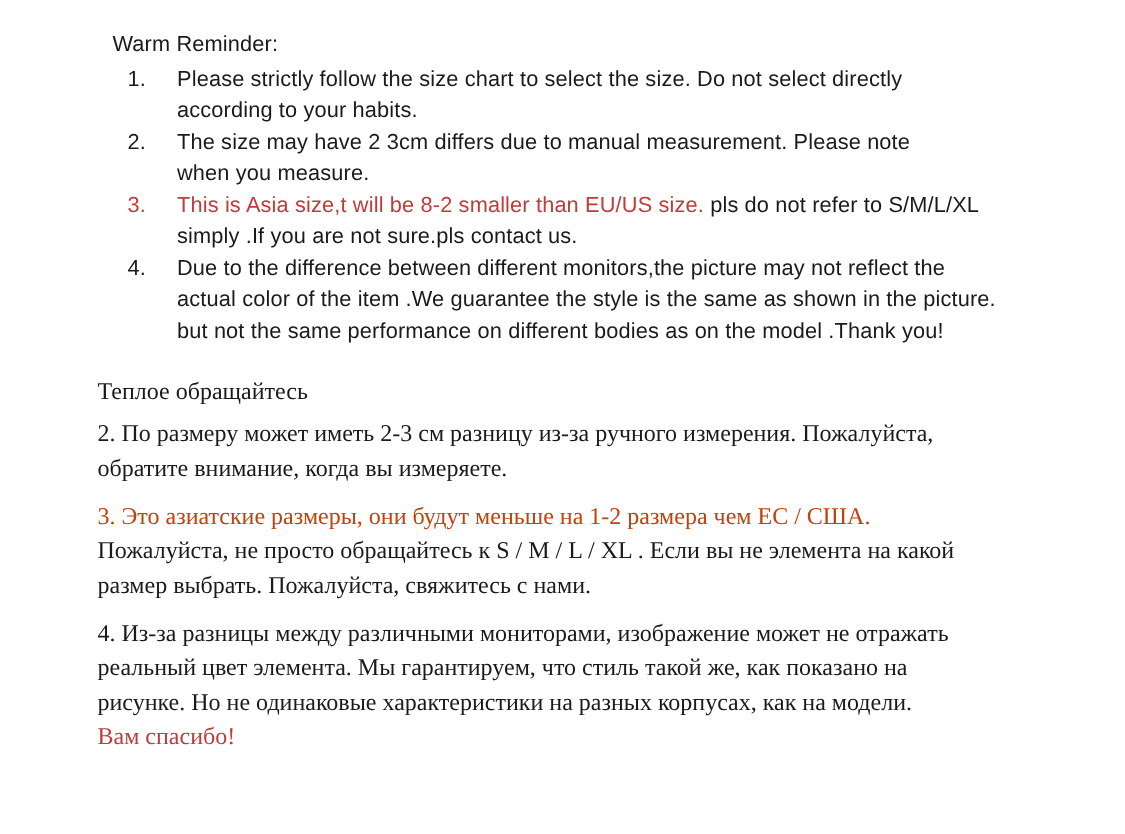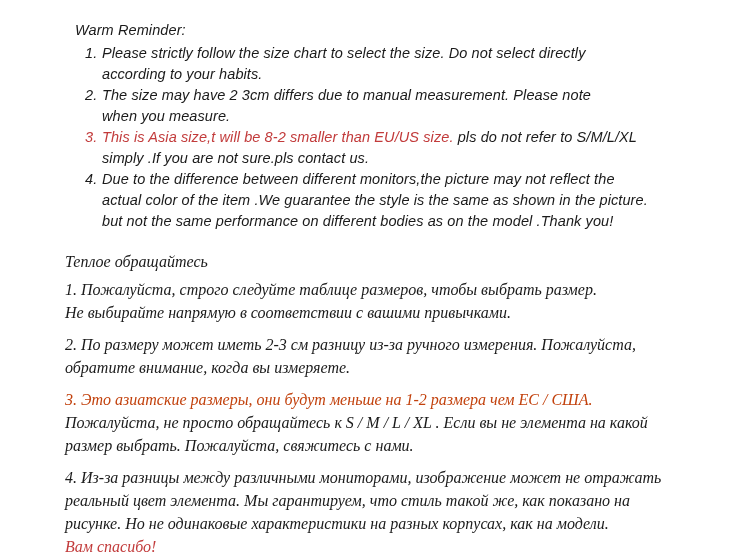--- a/index.html
+++ b/index.html
@@ -8,21 +8,20 @@
     background: #ffffff;
   }
   .page {
     position: relative;
     width: 750px;
     height: 556px;
     background: #ffffff;
     overflow: hidden;
     color: #1a1a1a;
     box-sizing: border-box;
-    font-style: italic;
   }
   
   .en {
     font-family: "Liberation Sans", sans-serif;
     font-size: 14.5px;
     line-height: 21px;
     padding: 20px 25px 0 75px;
     letter-spacing: 0.1px;
   }
   .en-title {
@@ -32,20 +31,21 @@
     display: flex;
     margin-left: 10px;
   }
   .en-num {
     flex: none;
     width: 17px;
   }
   .en-txt {
     flex: 1;
     white-space: pre-line;
+    margin-left: 16px;
   }
   
   .ru {
     font-family: "Liberation Serif", serif;
     font-size: 16px;
     line-height: 23px;
     padding: 18px 20px 0 65px;
   }
   .ru-title {
     margin: 0 0 5px 0;
@@ -88,22 +88,20 @@
         <span class="en-num">4.</span>
         <span class="en-txt">Due to the difference between different monitors,the picture may not reflect the
 actual color of the item .We guarantee the style is the same as shown in the picture.
 but not the same performance on different bodies as on the model .Thank you!</span>
       </div>
   </section>
 
   <section class="ru">
     <div class="ru-title">Теплое обращайтесь</div>
 
-    <p class="ru-p">1. Пожалуйста, строго следуйте таблице размеров, чтобы выбрать размер.
-Не выбирайте напрямую в соответствии с вашими привычками.</p>
 
     <p class="ru-p">2. По размеру может иметь 2-3 см разницу из-за ручного измерения. Пожалуйста,
 обратите внимание, когда вы измеряете.</p>
 
     <p class="ru-p"><span class="block" style="color: #c2410c;">3. Это азиатские размеры, они будут меньше на 1-2 размера чем ЕС / США.</span><span>Пожалуйста, не просто обращайтесь к S / M / L / XL . Если вы не элемента на какой
 размер выбрать. Пожалуйста, свяжитесь с нами.</span></p>
 
     <p class="ru-p"><span>4. Из-за разницы между различными мониторами, изображение может не отражать
 реальный цвет элемента. Мы гарантируем, что стиль такой же, как показано на
 рисунке. Но не одинаковые характеристики на разных корпусах, как на модели.</span><span class="block" style="color: rgb(194, 59, 59);">Вам спасибо!</span></p>

